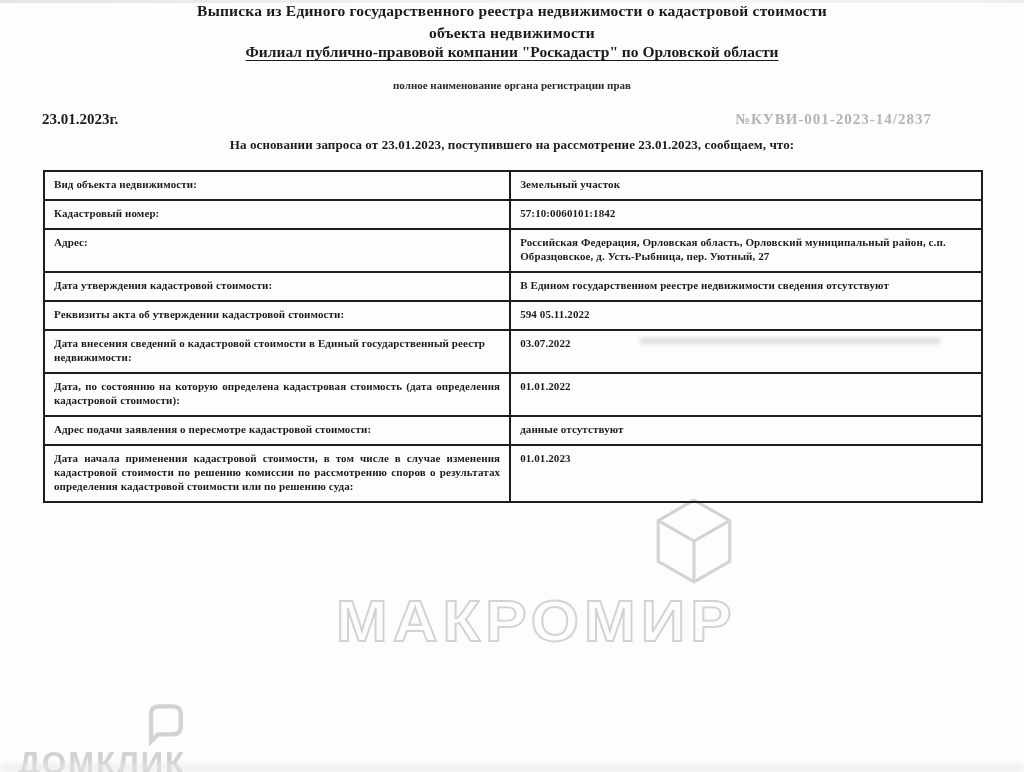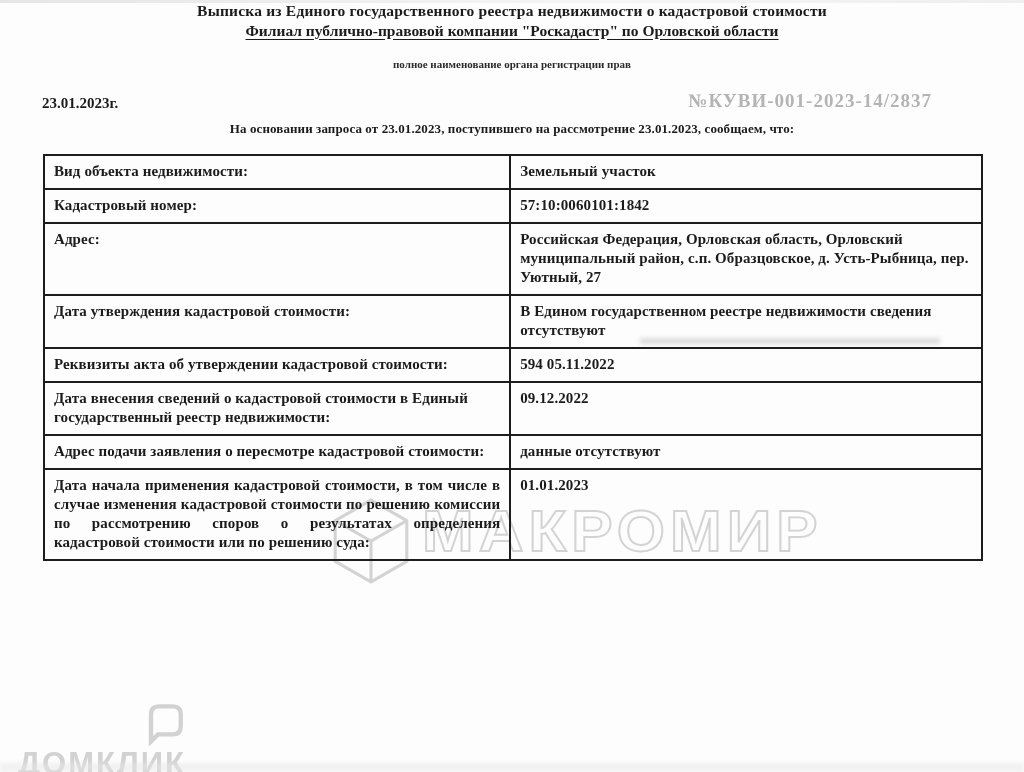--- a/index.html
+++ b/index.html
@@ -25,50 +25,50 @@
   }
   .org-name{
     text-align:center;font-weight:bold;font-size:15.5px;
     text-decoration:underline;text-underline-offset:3px;
   }
   .org-caption{
     margin-top:18px;text-align:center;font-size:11px;color:#2b2b2b;font-weight:600;
   }
   .meta-row{
     margin:20px 42px 0 42px;
-    display:flex;justify-content:space-between;align-items:flex-end;
+    display:flex;justify-content:space-between;align-items:center;
   }
   .doc-date{font-size:15px;font-weight:600;}
   .doc-number{
-    font-size:19px;color:#b4b4b4;filter:blur(.6px);
+    font-size:15px;color:#b4b4b4;filter:blur(.6px);
     letter-spacing:1px;margin-right:50px;font-weight:600;
   }
   .intro{
     margin-top:9px;text-align:center;font-size:13px;font-weight:600;letter-spacing:.1px;
   }
   table.cad{
     margin:17px 41px 0 43px;width:940px;
     border-collapse:collapse;table-layout:fixed;
-    font-size:15px;font-weight:600;
+    font-size:11px;font-weight:600;
     position:relative;z-index:2;background:transparent;padding-left:41px;
   }
   table.cad td{
     border:2px solid #1d1d1d;
     padding:6px 9px 7px 9px;
     vertical-align:top;line-height:1.27;letter-spacing:.1px;
   }
   td.justify{text-align:justify;}
   .smudge{
     display:inline-block;width:48px;height:11px;margin-top:4px;
     background:#c9c9c9;border-radius:2px;filter:blur(3px);opacity:.75;
   }
   
   .wm-center{
     position:absolute;left:328px;top:496px;z-index:1;
-    display:flex;align-items:flex-start;pointer-events:none;
+    display:flex;align-items:flex-end;pointer-events:none;flex-direction:column;
   }
   .wm-center .wm-text{
     font-family:"Liberation Sans", sans-serif;
     font-size:62px;font-weight:bold;letter-spacing:5px;
     color:transparent;-webkit-text-stroke:2px #d3d3d3;
     margin-left:8px;transform:scaleY(.92);
   }
   .wm-corner{
     position:absolute;left:12px;top:700px;z-index:1;
     display:flex;align-items:flex-end;pointer-events:none;flex-direction:column;
@@ -80,20 +80,21 @@
   }
   .blob-a{position:absolute;left:640px;top:338px;width:300px;height:6px;background:#bdbdbd;filter:blur(2px);opacity:.5;z-index:2;}
 </style>
 </head>
 <body>
 
 <div class="page">
 
   <div class="doc-title">
     <div>Выписка из Единого государственного реестра недвижимости о кадастровой стоимости</div>
+    <div>объекта недвижимости</div>
   </div>
 
   <div class="org-name">Филиал публично-правовой компании "Роскадастр" по Орловской области</div>
   <div class="org-caption">полное наименование органа регистрации прав</div>
 
   <div class="meta-row">
     <span class="doc-date">23.01.2023г.</span>
     <span class="doc-number">№КУВИ-001-2023-14/2837</span>
   </div>
 
@@ -128,23 +129,27 @@
     <td>В Едином государственном реестре недвижимости сведения отсутствуют</td>
   </tr>
 
   <tr>
     <td>Реквизиты акта об утверждении кадастровой стоимости:</td>
     <td>594 05.11.2022</td>
   </tr>
 
   <tr>
     <td>Дата внесения сведений о кадастровой стоимости в Единый государственный реестр недвижимости:</td>
-    <td>09.12.2022</td>
+    <td>03.07.2022</td>
   </tr>
 
+  <tr>
+    <td class="justify">Дата, по состоянию на которую определена кадастровая стоимость (дата определения кадастровой стоимости):</td>
+    <td>01.01.2022</td>
+  </tr>
 
   <tr>
     <td>Адрес подачи заявления о пересмотре кадастровой стоимости:</td>
     <td>данные отсутствуют</td>
   </tr>
 
   <tr>
     <td class="justify">Дата начала применения кадастровой стоимости, в том числе в случае изменения кадастровой стоимости по решению комиссии по рассмотрению споров о результатах определения кадастровой стоимости или по решению суда:</td>
     <td>01.01.2023</td>
   </tr>

